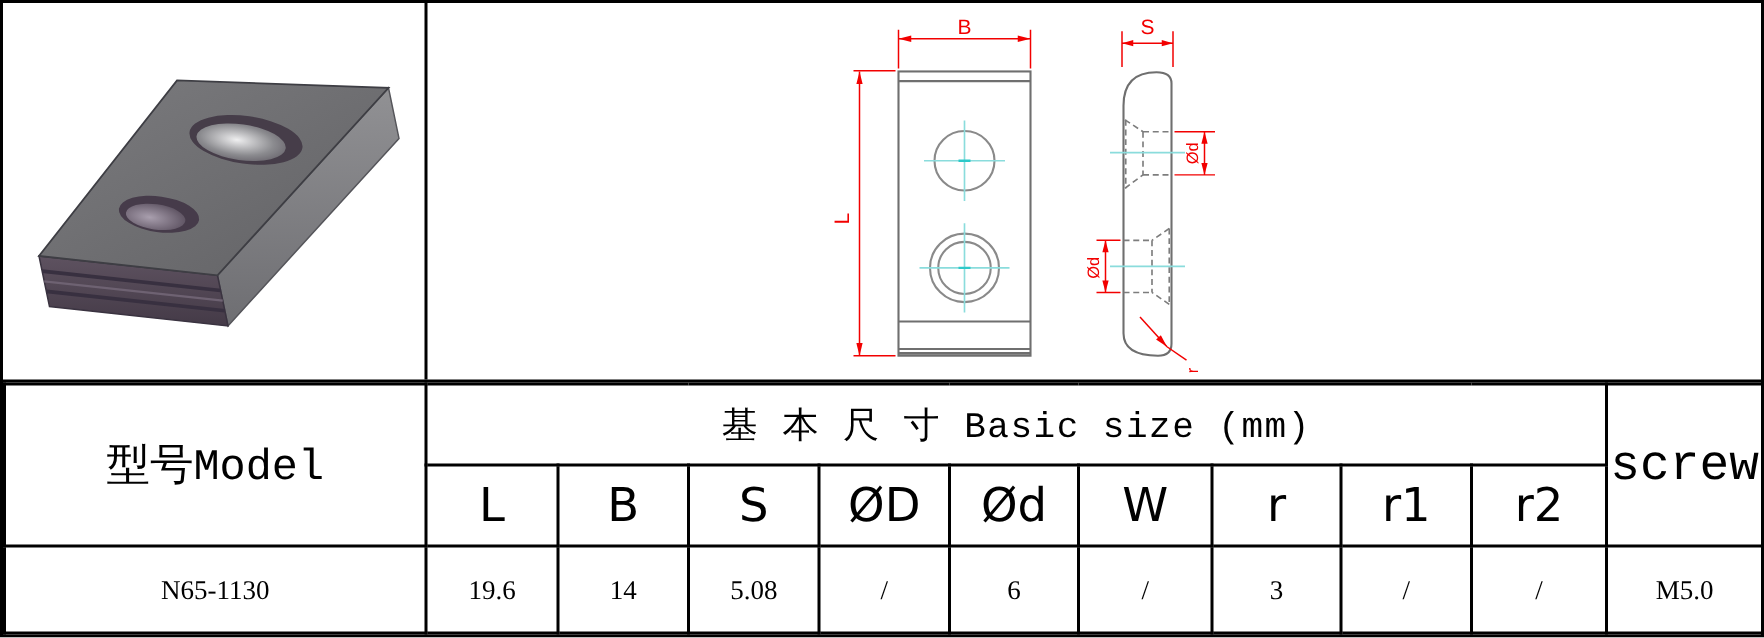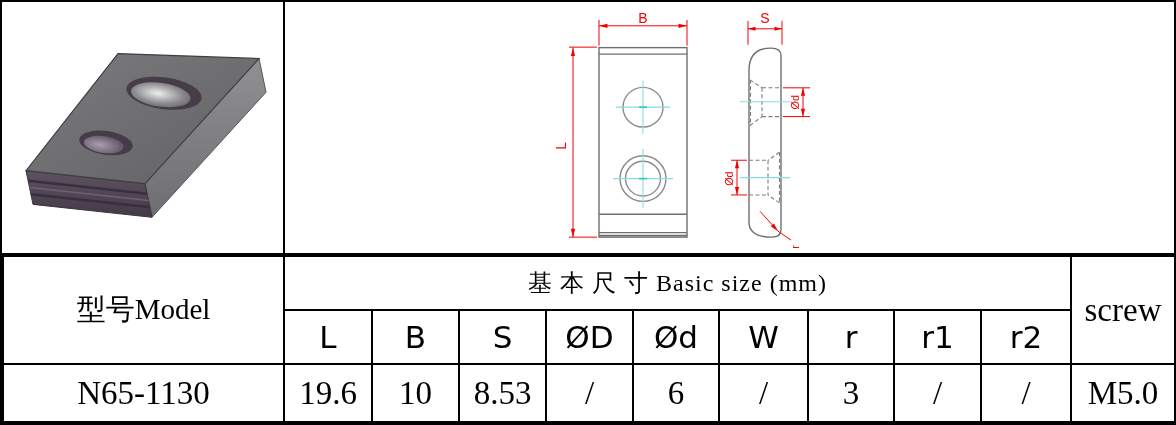--- a/index.html
+++ b/index.html
@@ -15,30 +15,30 @@
   .cell-drawing{flex:1;position:relative;overflow:hidden;}
   .cell-drawing svg{display:block;width:100%;height:100%;}
 
   table.spec-table{
     width:1172px;height:168px;border-collapse:collapse;table-layout:fixed;
   }
   table.spec-table td{
     border:2px solid #000;text-align:center;vertical-align:middle;padding:0;
     overflow:hidden;white-space:nowrap;
   }
-  tr.hdr-top{height:54px;}
+  tr.hdr-top{height:54px;font-family:Liberation Mono, monospace;}
   tr.dim-row{height:54px;}
   .model-h{font-size:29px;}
   .size-h{font-size:24px;letter-spacing:1px;}
   .screw-h{font-size:33px;}
   tr.dim-row td{
     font-family:"DejaVu Sans","Liberation Sans",sans-serif;
     font-size:31px;font-weight:500;
   }
-  tr.val-row td{font-size:33px;}
+  tr.val-row td{font-size:18px;}
   .dim-text{font-family:"Liberation Sans","DejaVu Sans",sans-serif;}
 </style>
 </head>
 <body>
 
 <div class="sheet">
 
   <div class="top-section">
 
     <div class="cell-3d">
@@ -205,22 +205,22 @@
       <td>ØD</td>
       <td>Ød</td>
       <td>W</td>
       <td>r</td>
       <td>r1</td>
       <td>r2</td>
     </tr>
     <tr class="val-row">
       <td>N65-1130</td>
       <td>19.6</td>
-      <td>10</td>
-      <td>8.53</td>
+      <td>14</td>
+      <td>5.08</td>
       <td>/</td>
       <td>6</td>
       <td>/</td>
       <td>3</td>
       <td>/</td>
       <td>/</td>
       <td>M5.0</td>
     </tr>
   </tbody>
     </table>

